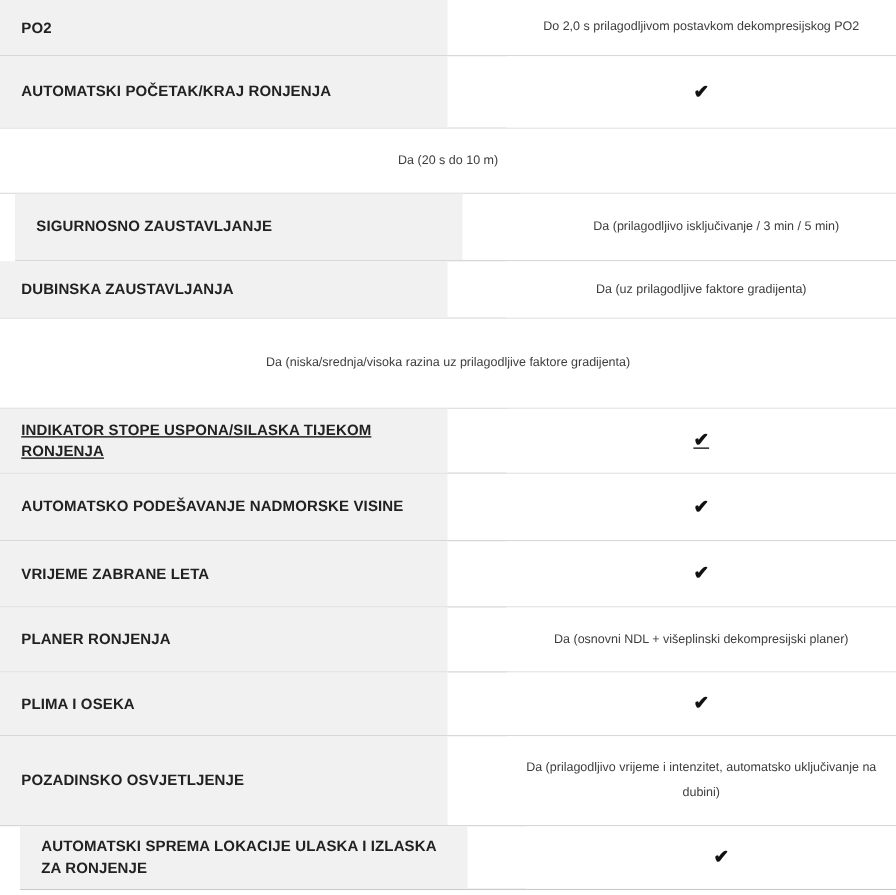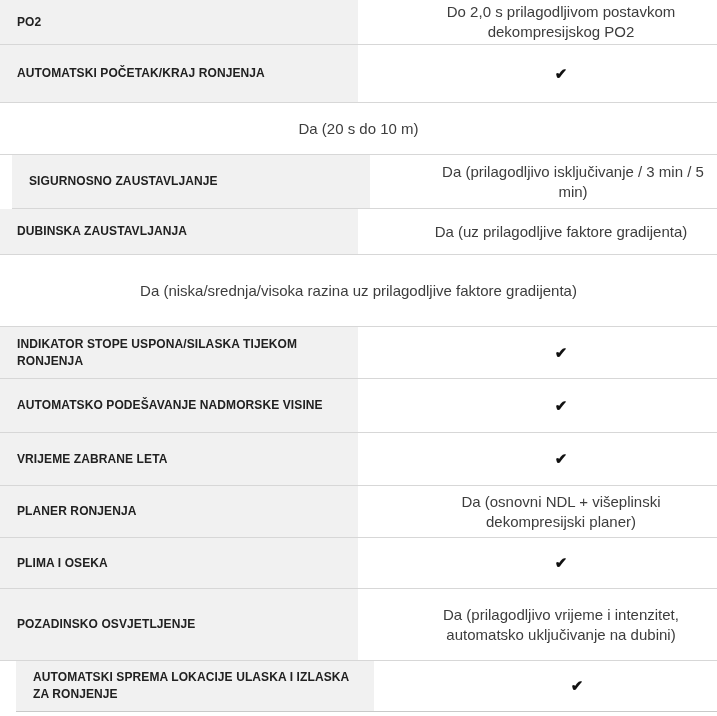--- a/index.html
+++ b/index.html
@@ -27,21 +27,21 @@
   .row:last-child {
     border-bottom: 1px solid #c9c9c9;
   }
   
   .row:nth-child(1)  { height: 45px; }
   .row:nth-child(2)  { height: 58px; }
   .row:nth-child(3)  { height: 52px; }
   .row:nth-child(4)  { height: 54px; margin-left: 12px; }
   .row:nth-child(5)  { height: 46px; }
   .row:nth-child(6)  { height: 72px; }
-  .row:nth-child(7)  { height: 52px; }
+  .row:nth-child(7)  { height: 52px; text-decoration: underline; }
   .row:nth-child(8)  { height: 54px; }
   .row:nth-child(9)  { height: 53px; }
   .row:nth-child(10) { height: 52px; }
   .row:nth-child(11) { height: 51px; }
   .row:nth-child(12) { height: 72px; }
   .row:nth-child(13) { height: 51px; margin-left: 16px; }
   .cell-label {
     flex: 0 0 358px;
     box-sizing: border-box;
     background: var(--label-bg, #f1f1f1);
@@ -57,21 +57,21 @@
   }
   .cell-value {
     flex: 1 1 auto;
     box-sizing: border-box;
     background: #ffffff;
     display: flex;
     align-items: center;
     justify-content: center;
     text-align: center;
     padding: 0 12px;
-    font-size: 15px;
+    font-size: 10px;
     line-height: 20px;
     color: var(--value-text, #3d3d3d);
   }
   .cell-value.check {
     font-size: 15px;
     font-weight: bold;
     color: var(--check, #111111);
   }
 </style>
 </head>

